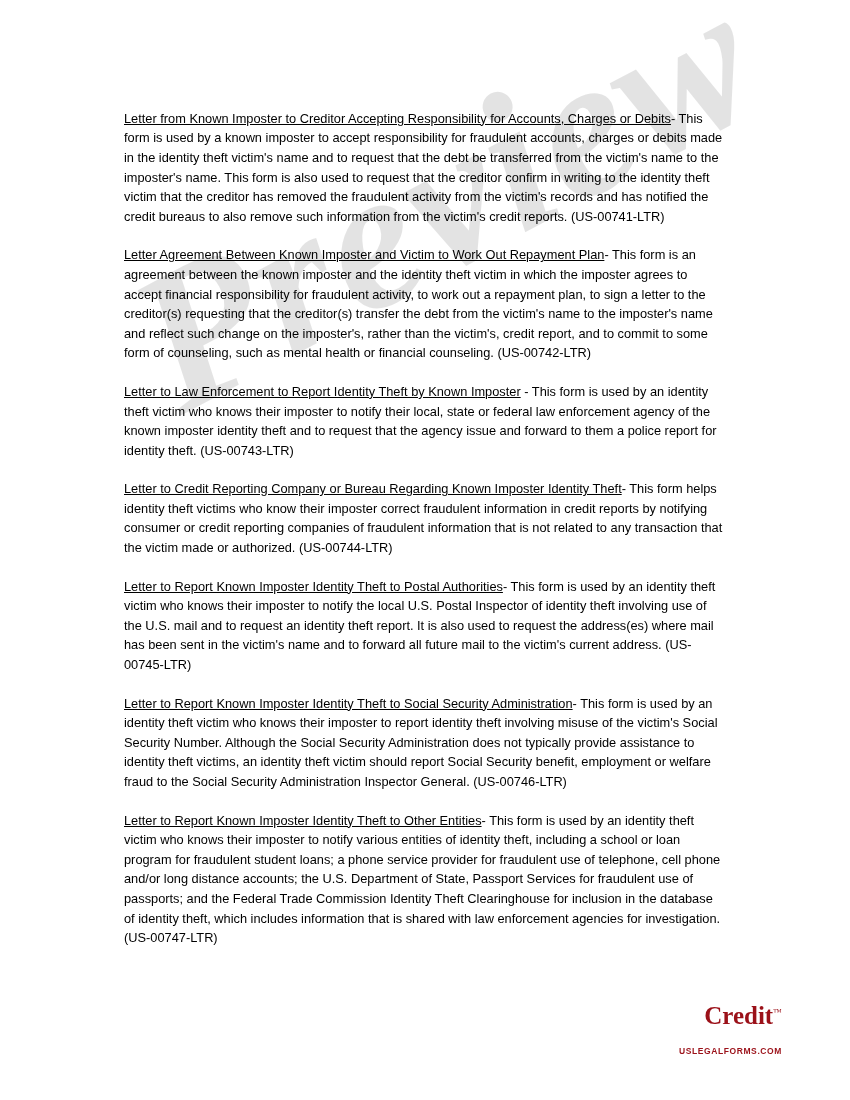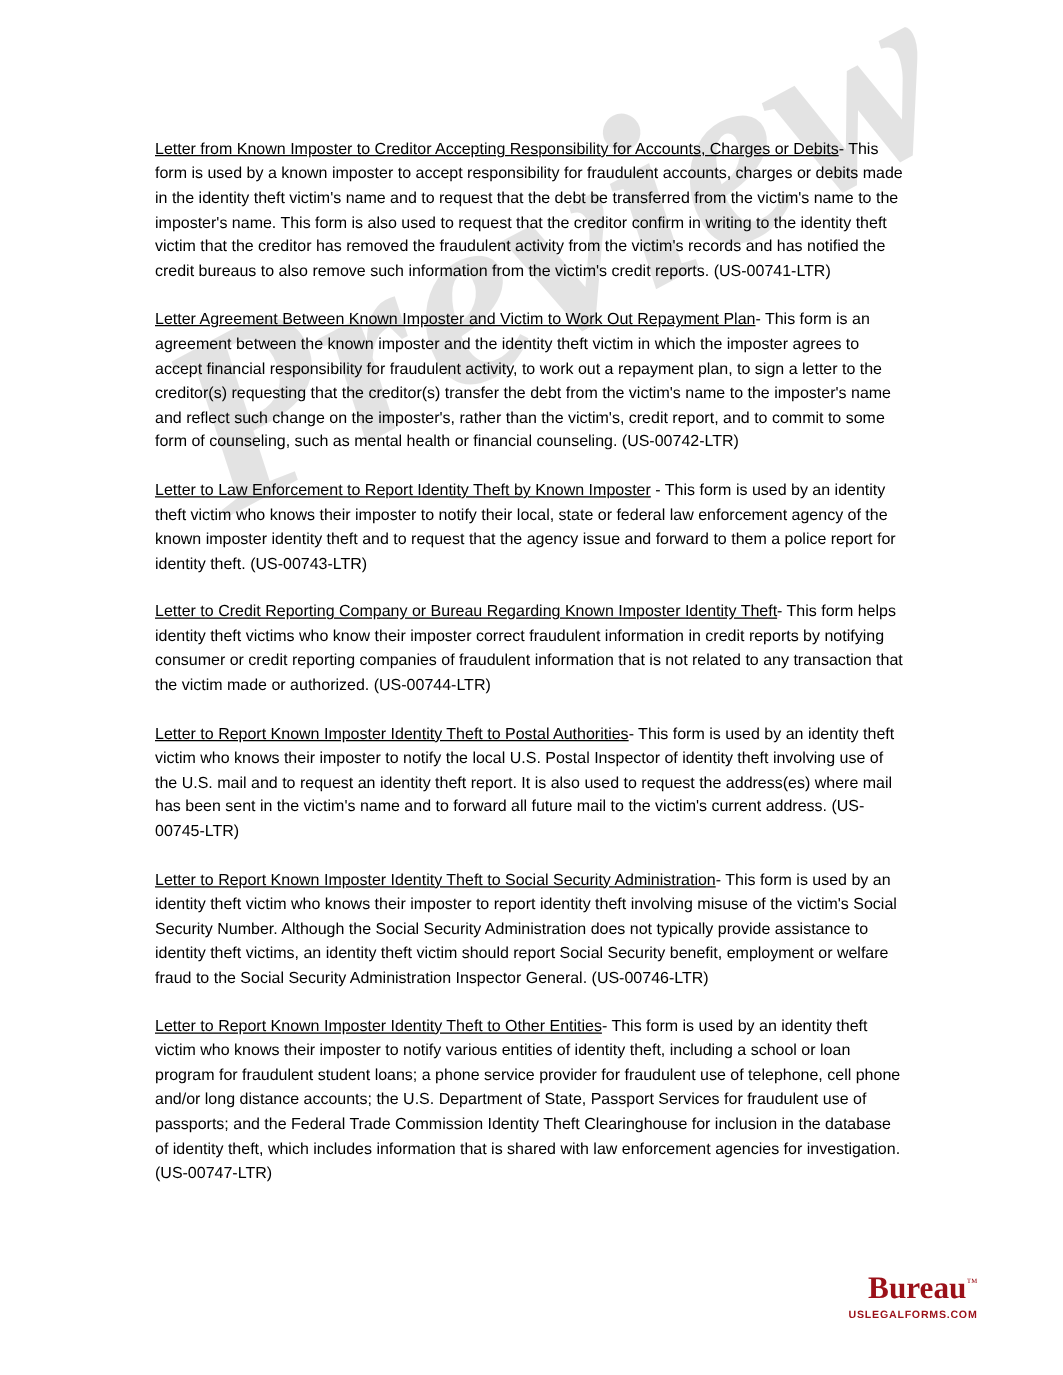--- a/index.html
+++ b/index.html
@@ -87,21 +87,21 @@
     font-size: 9px;
     vertical-align: super;
     font-weight: normal;
   }
   .logo-sub {
     font-family: "Liberation Sans", sans-serif;
     font-size: 8.5px;
     font-weight: bold;
     color: #9b1119;
     letter-spacing: 0.6px;
-    margin-top: 2px;
+    margin-top: 17px;
     white-space: nowrap;
   }
 </style>
 </head>
 <body>
 
 <div class="page">
 
   <div class="watermark">
     <div class="watermark-text">Preview</div>
@@ -133,17 +133,17 @@
       <span class="title">Letter to Report Known Imposter Identity Theft to Social Security Administration</span><span class="body">- This form is used by an identity theft victim who knows their imposter to report identity theft involving misuse of the victim's Social Security Number. Although the Social Security Administration does not typically provide assistance to identity theft victims, an identity theft victim should report Social Security benefit, employment or welfare fraud to the Social Security Administration Inspector General. </span><span class="code">(US-00746-LTR)</span>
     </p>
 
     <p class="para">
       <span class="title">Letter to Report Known Imposter Identity Theft to Other Entities</span><span class="body">- This form is used by an identity theft victim who knows their imposter to notify various entities of identity theft, including a school or loan program for fraudulent student loans; a phone service provider for fraudulent use of telephone, cell phone and/or long distance accounts; the U.S. Department of State, Passport Services for fraudulent use of passports; and the Federal Trade Commission Identity Theft Clearinghouse for inclusion in the database of identity theft, which includes information that is shared with law enforcement agencies for investigation. </span><span class="code">(US-00747-LTR)</span>
     </p>
 
   </div>
 
   <div class="footer-logo">
-    <div class="logo-main"><span class="legal">Bureau</span><span class="logo-tm">™</span></div>
+    <div class="logo-main"><span class="legal">Credit</span><span class="logo-tm">™</span></div>
     <div class="logo-sub">USLEGALFORMS.COM</div>
   </div>
 
 </div>
 
 </body></html>

